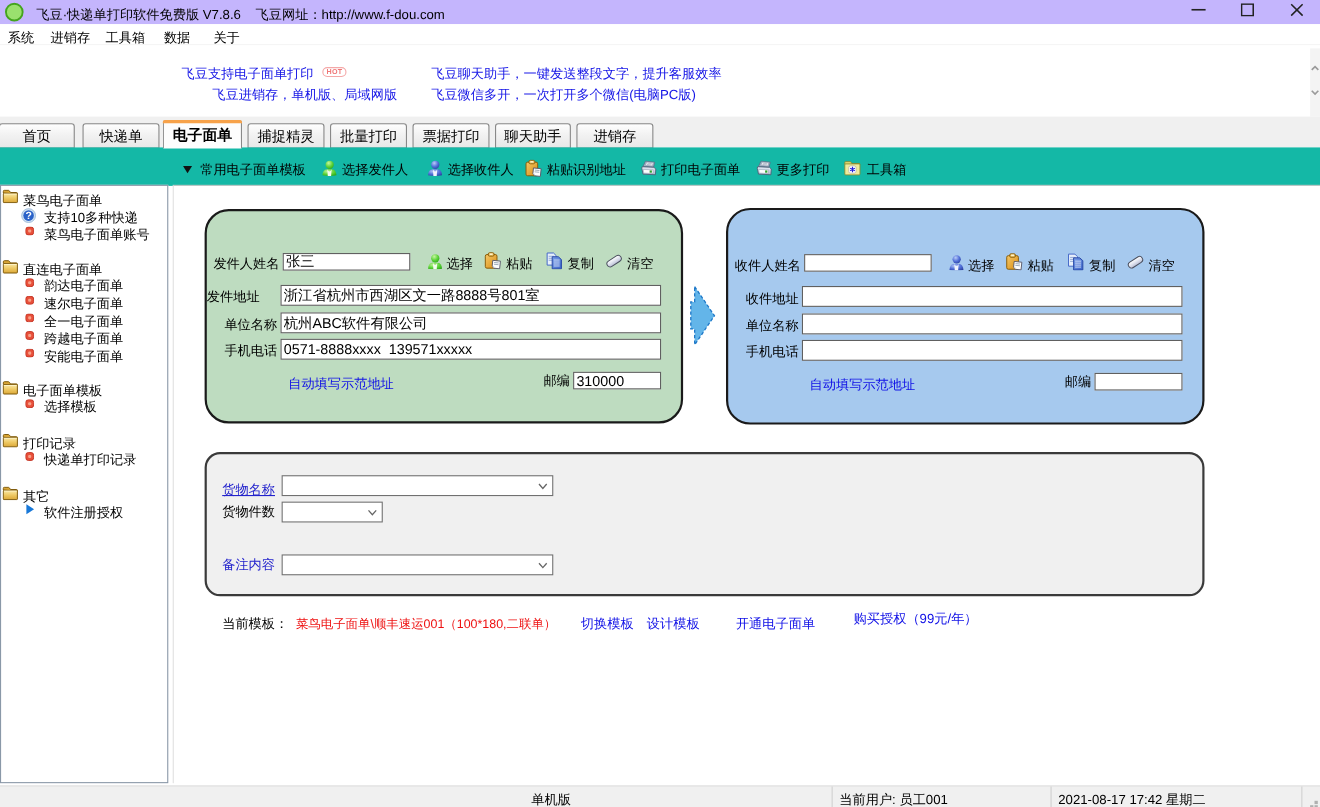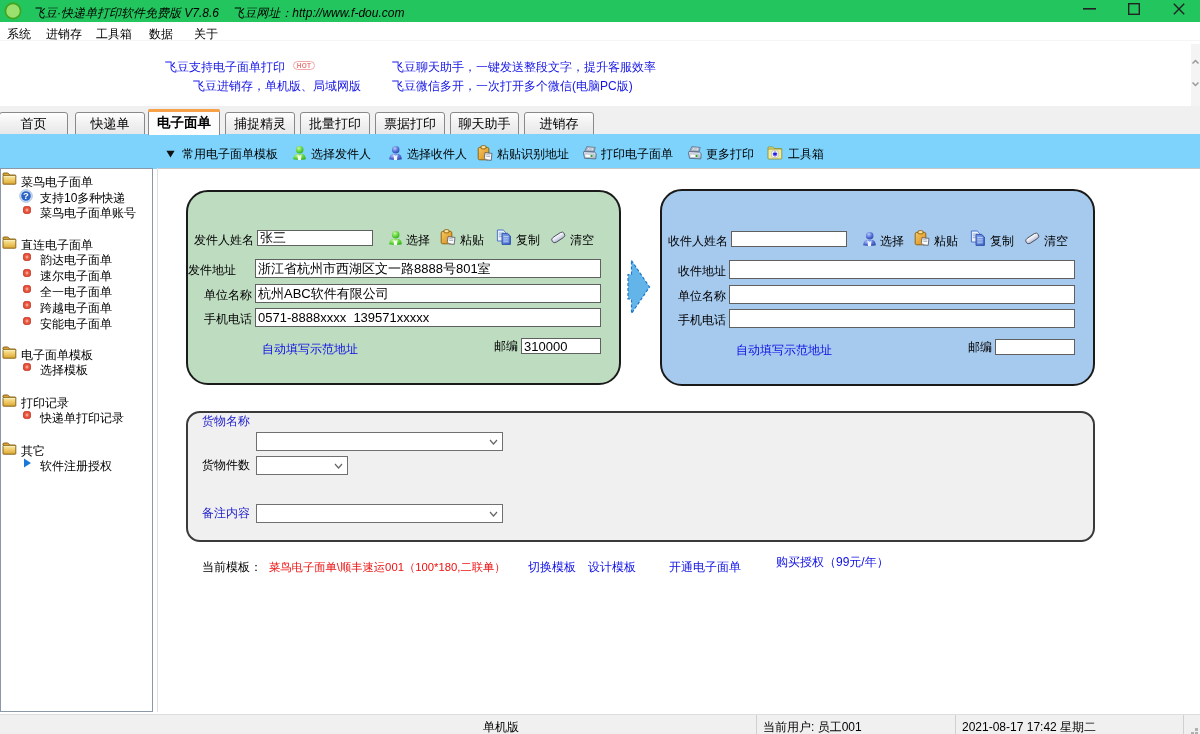--- a/index.html
+++ b/index.html
@@ -1,27 +1,27 @@
 <!DOCTYPE html>
 <html><head>
 <meta charset="utf-8">
 <style>
 * { margin:0; padding:0; box-sizing:border-box; }
 html,body { width:1200px; height:734px; overflow:hidden; font-family:"Liberation Sans",sans-serif; background:#fff; }
 .abs { position:absolute; }
-.titlebar { position:absolute; left:0; top:0; width:1200px; height:22px; background:#22c55e;font-style:italic; }
+.titlebar { position:absolute; left:0; top:0; width:1200px; height:22px; background:#c4b5fd; }
 .title { position:absolute; left:33px; top:5px; font-size:12px; color:#000; }
 .menubar { position:absolute; left:0; top:22px; width:1200px; height:19px; background:#fff; font-size:12px; border-bottom:1px solid #f5f5f5;}
 .menubar span { position:absolute; top:4px; }
 .links a { color:#1414e6; text-decoration:none; font-size:12px; position:absolute; }
 .tabstrip { position:absolute; left:0; top:106px; width:1200px; height:28px; background:#f0f0f0; }
 .tab { position:absolute; top:6px; height:23px; background:linear-gradient(#fefefe,#f2f2f2 45%,#e8e8e8); border:1px solid #898989; border-bottom:1px solid #898989; border-radius:3px 3px 0 0; font-size:13px; text-align:center; line-height:21px; color:#000;}
 .tab.sel { top:3px; height:26px; background:#fdfdfd; border-top:none; border-bottom:none; font-weight:bold; font-size:13.5px; z-index:3; line-height:22px; padding-top:3px;}
 .tab.sel:before { content:""; position:absolute; left:-1px; top:0; right:-1px; height:3px; background:#f7a24a; border-radius:2px 2px 0 0;}
-.toolbar { position:absolute; left:0; top:134px; width:1200px; height:35px; background:#7dd3fc; font-size:12px; }
+.toolbar { position:absolute; left:0; top:134px; width:1200px; height:35px; background:#14b8a6; font-size:12px; }
 .tbi { position:absolute; top:12px; color:#000;}
 .sidebar { position:absolute; left:0; top:168px; width:153px; height:544px; background:#fff; border:1px solid #8a98a8; font-size:12px; }
 .tree-f { position:absolute; left:21px; font-size:12px; color:#000;}
 .tree-i { position:absolute; left:40px; font-size:12px; color:#000;}
 .mainline { position:absolute; left:158px; top:168px; width:1042px; height:1px; background:#c8c8c8; }
 .vline2 { position:absolute; left:157px; top:168px; width:1px; height:544px; background:#e0e0e0; }
 .statusbar { position:absolute; left:0; top:714px; width:1200px; height:20px; background:#f0f0f0; border-top:1px solid #dedede; font-size:12px; color:#000;}
 .greenbox { position:absolute; left:186px; top:190px; width:435px; height:195px; background:#bedcc0; border:2px solid #1a1a1a; border-radius:22px; }
 .bluebox { position:absolute; left:660px; top:189px; width:435px; height:197px; background:#a6c9ee; border:2px solid #1a1a1a; border-radius:22px; }
 .graybox { position:absolute; left:186px; top:411px; width:909px; height:131px; background:#f0f0f0; border:2px solid #3a3a3a; border-radius:14px; }
@@ -374,21 +374,21 @@
 <input class="ipt" style="left: 729px; top: 260px; width: 346px; height: 19px;" value="">
 <div class="lbl" style="left:678px; top:288px;">单位名称</div>
 <input class="ipt" style="left: 729px; top: 285px; width: 346px; height: 19px;" value="">
 <div class="lbl" style="left:678px; top:312px;">手机电话</div>
 <input class="ipt" style="left: 729px; top: 309px; width: 346px; height: 19px;" value="">
 <a class="bluelink" style="left:736px; top:342px;">自动填写示范地址</a>
 <div class="lbl" style="left:968px; top:339px;">邮编</div>
 <input class="ipt" style="left: 995px; top: 339px; width: 80px; height: 16px;" value="">
 
 <div class="graybox"></div>
-<div class="lbl" style="left:202px; top:413px; color:#2222cc;">货物名称</div>
+<div class="lbl" style="left:202px; top:437px; color:#2222cc;text-decoration:underline;">货物名称</div>
 <div class="combo" style="left:256px; top:432px; width:247px; height:19px;">
     <svg width="9" height="8" viewBox="0 0 9 8">
       <path d="M1 2 L4.5 6 L8 2" fill="none" stroke="#666" stroke-width="1.2"></path>
     </svg>
   </div>
 <div class="lbl" style="left:202px; top:457px;">货物件数</div>
 <div class="combo" style="left:256px; top:456px; width:92px; height:19px;">
     <svg width="9" height="8" viewBox="0 0 9 8">
       <path d="M1 2 L4.5 6 L8 2" fill="none" stroke="#666" stroke-width="1.2"></path>
     </svg>

